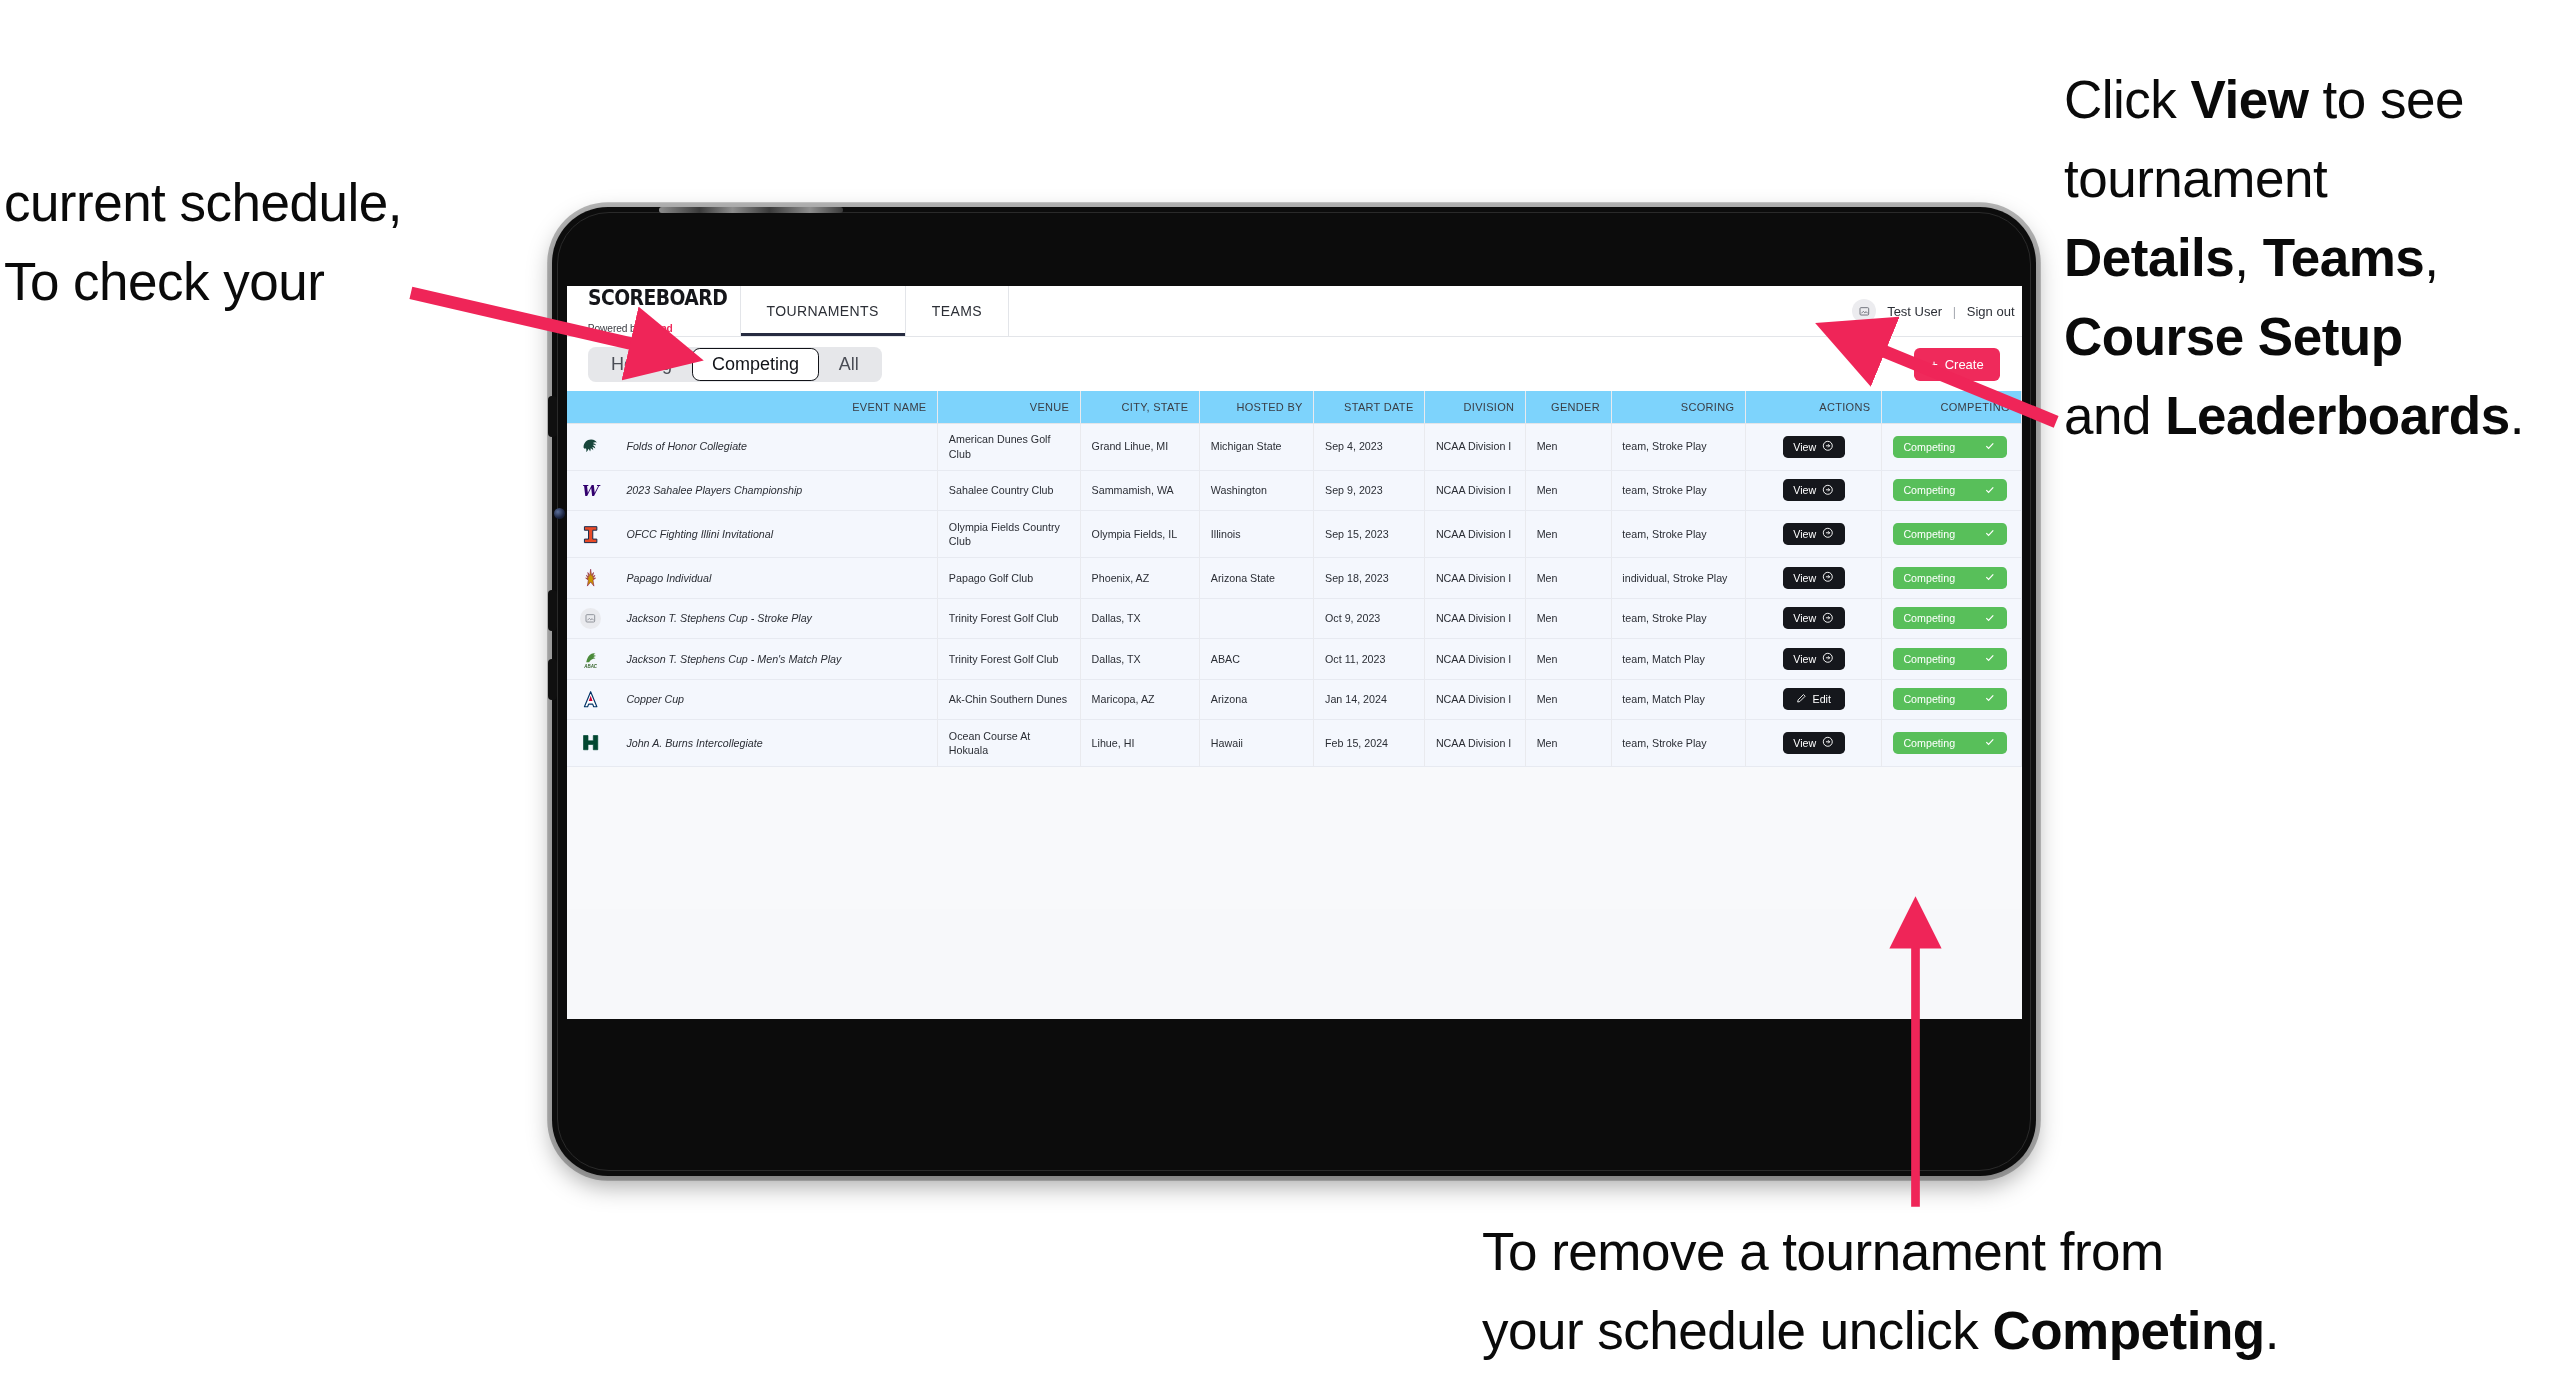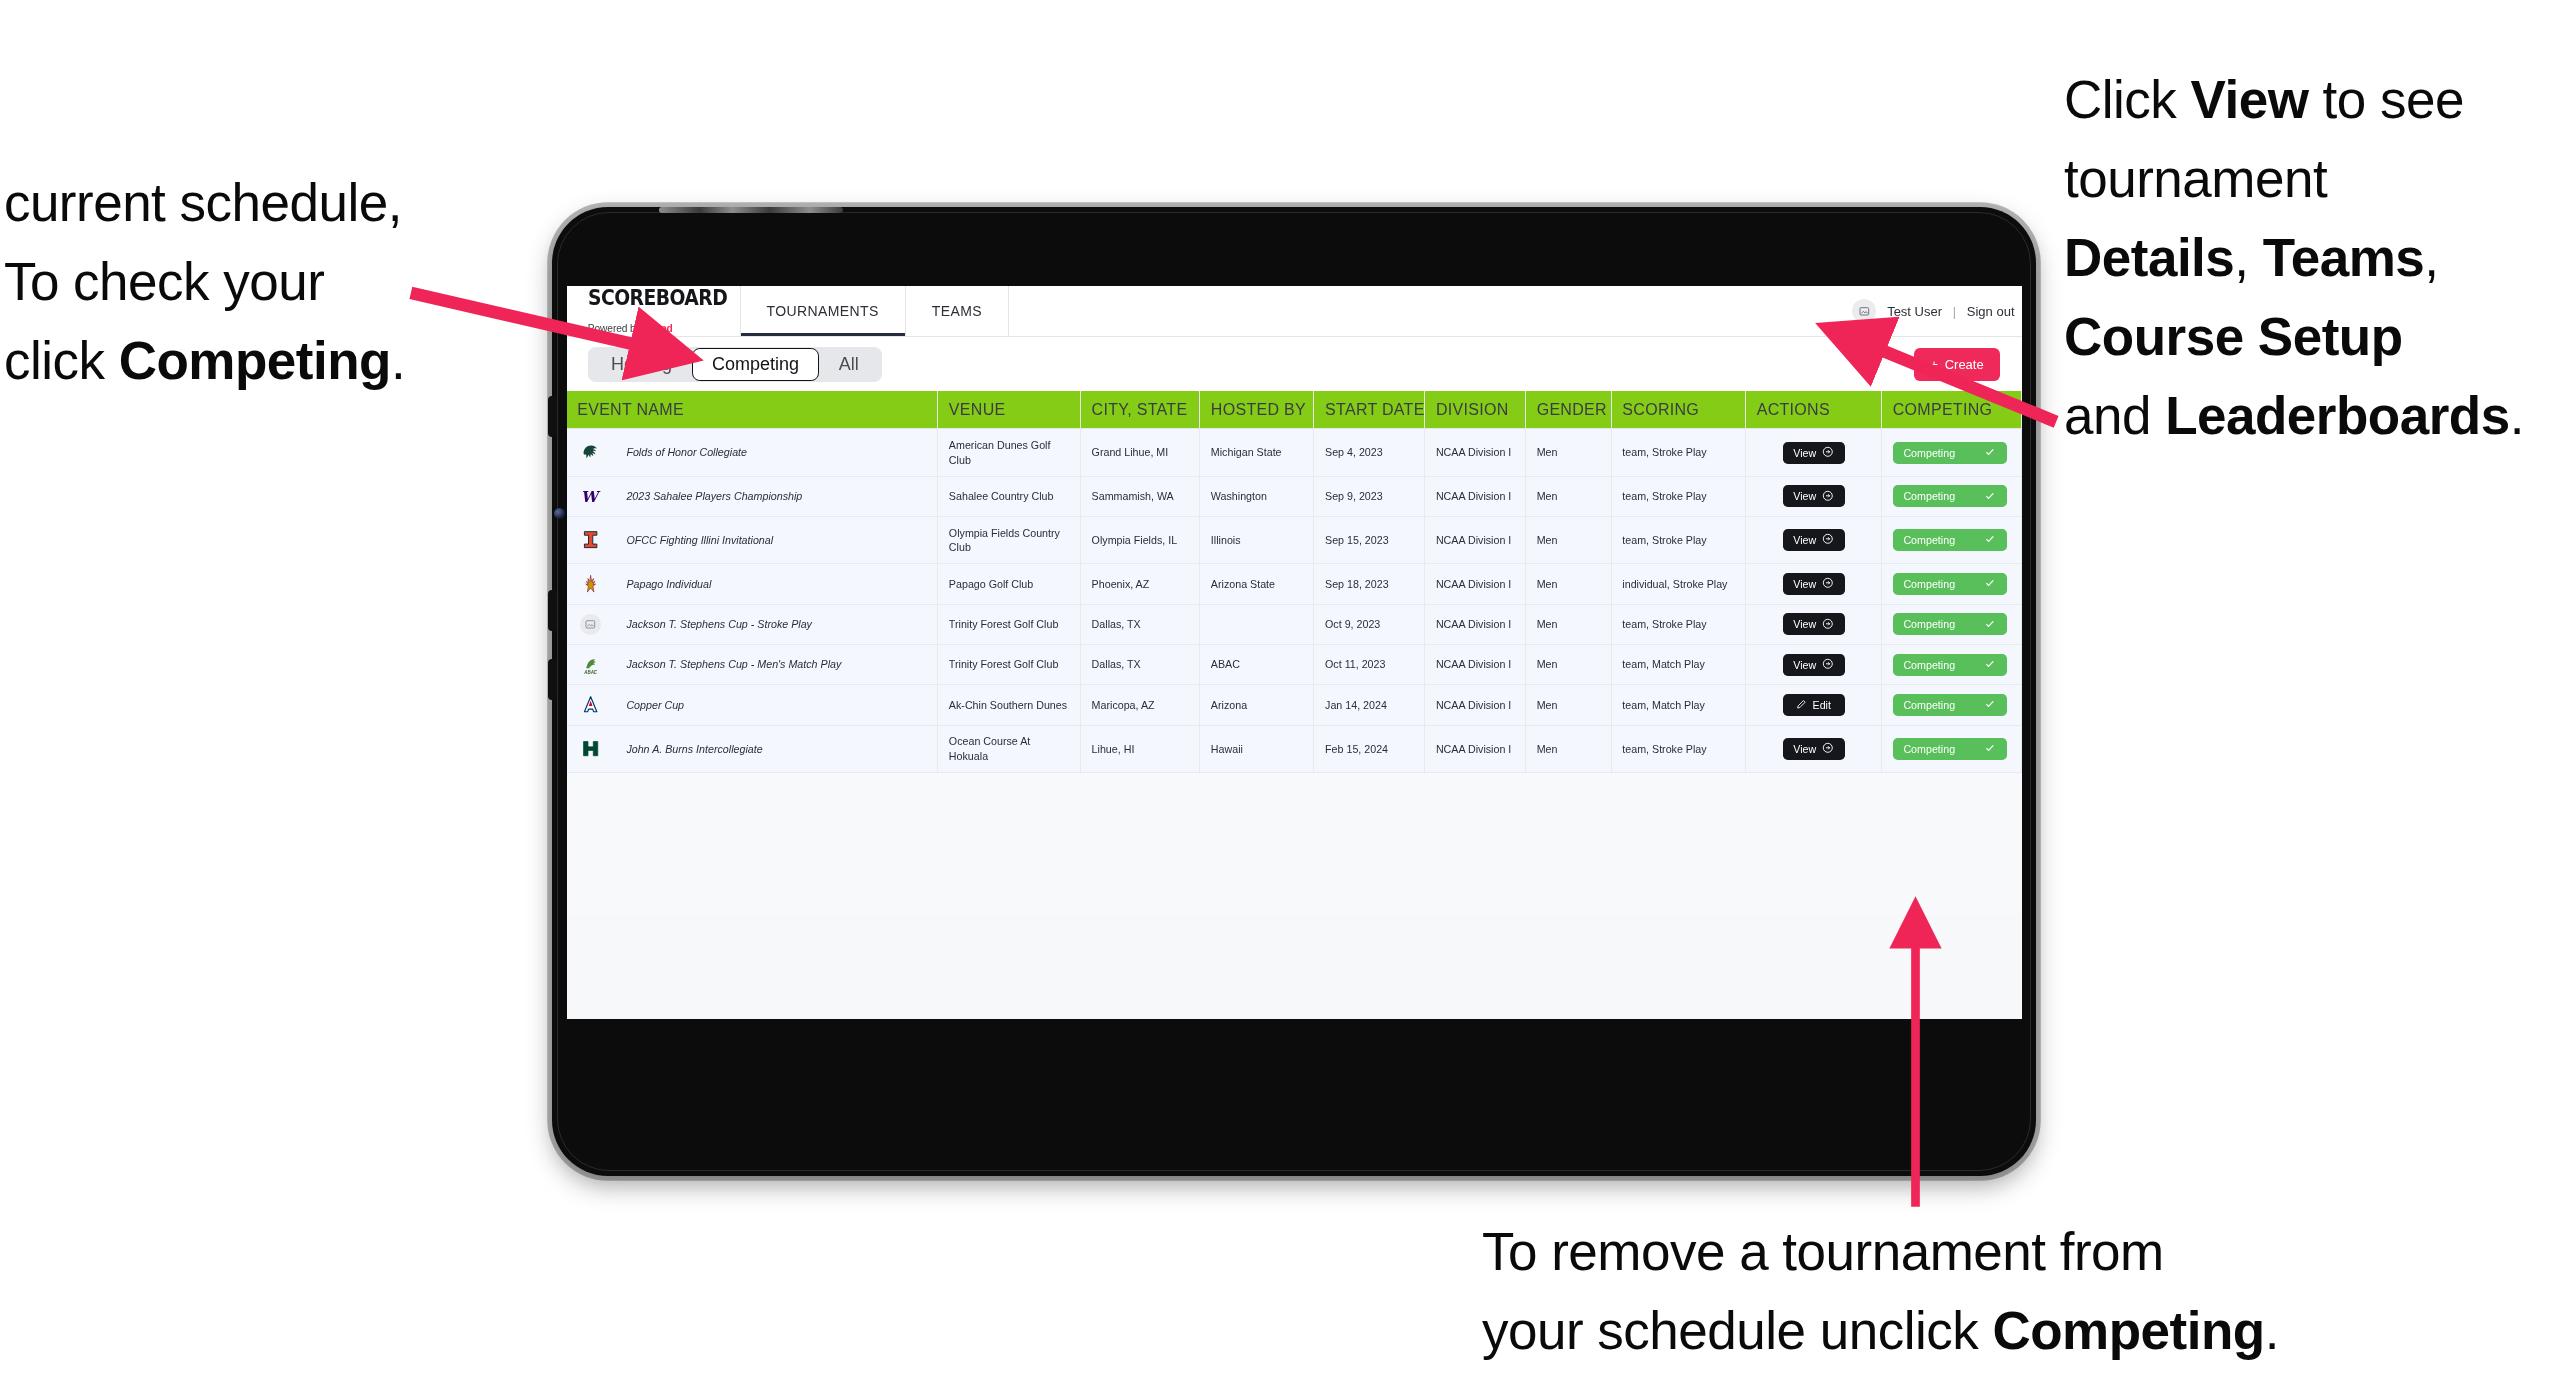--- a/index.html
+++ b/index.html
@@ -118,22 +118,22 @@
   .create-btn {
     margin-left:auto; background:#ef2a5b; color:#fff; border:none;
     height: 33px; padding: 0 16.5px; border-radius:5.8px; font-size:13px;
     display:flex; align-items:center; gap:6.8px; cursor:pointer;
     font-family:"Liberation Sans", sans-serif;
   }
 
   
   table.tourn { width: 100%; border-collapse: collapse; table-layout: fixed; background:#fff;}
   table.tourn thead th {
-    background:#84cc16; text-align:left; font-weight:400;
-    font-size: 16px; letter-spacing: 0.3px; color:#3a3d44;
+    background:#7dd3fc; text-align:right; font-weight:400;
+    font-size: 11px; letter-spacing: 0.3px; color:#3a3d44;
     padding: 9.7px 10.7px; height: 32px;
     border-bottom: 1px solid #e3e5e9;
     border-right: 1px solid #e9eaee;
     white-space: nowrap;
   }
   table.tourn tbody td {
     font-size: 10.7px; color:#2b2e35; padding: 8.7px 10.7px;
     border-bottom: 1px solid #e7eaf1;
     border-right: 1px solid #e9eaee;
     background:#f4f7fd; vertical-align: middle; line-height: 1.35;
@@ -161,21 +161,20 @@
   .col-actions { text-align:center; }
 </style>
 </head>
 <body>
 
 <div class="page">
 
   <div class="anno" id="anno-left">
     <div>current schedule,</div>
     <div>To check your</div>
-    <div><span>click </span><b>Competing</b><span>.</span></div>
   </div>
 
   <div class="anno" id="anno-right">
     <div><span>Click </span><b>View</b><span> to see</span></div>
     <div>tournament</div>
     <div><b>Details</b><span>, </span><b>Teams</b><span>,</span></div>
     <div><b>Course Setup</b></div>
     <div><span>and </span><b>Leaderboards</b><span>.</span></div>
   </div>
 

